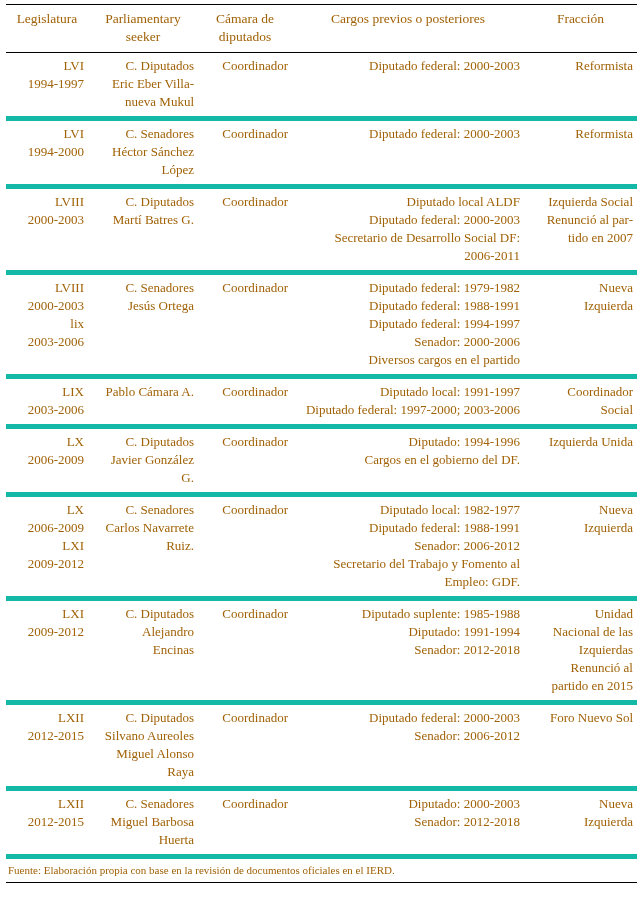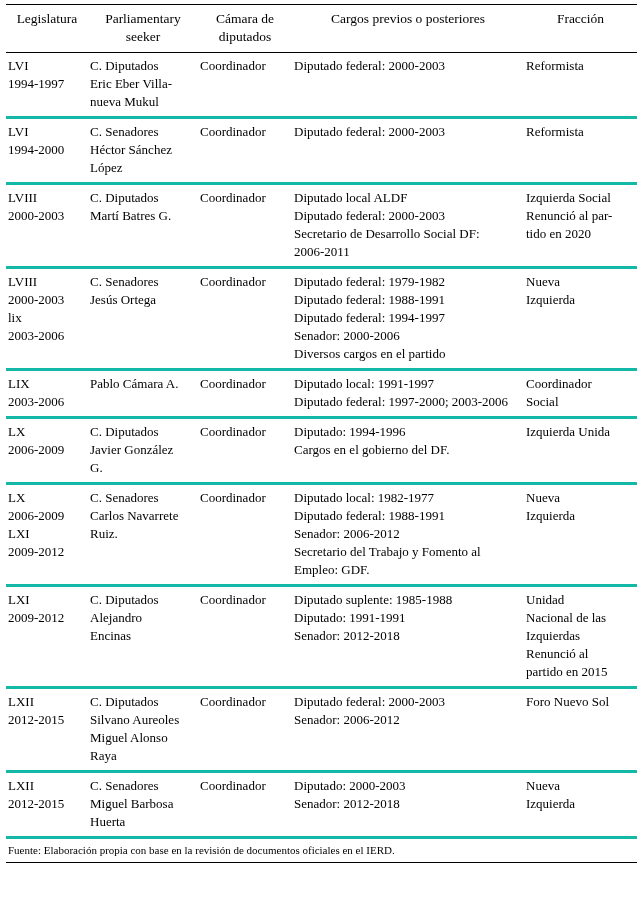--- a/index.html
+++ b/index.html
@@ -6,21 +6,21 @@
     margin: 0;
     padding: 0;
     background: #ffffff;
   }
   .page {
     width: 643px;
     height: 921px;
     box-sizing: border-box;
     padding: 4px 6px;
     background: #ffffff;
-    color: #000000;
+    color: #a16207;
     font-family: "Liberation Serif", "DejaVu Serif", serif;
     font-size: 13px;
     line-height: 18px;
     overflow: hidden;
   }
   table.tbl {
     border-collapse: collapse;
     table-layout: fixed;
     width: 631px;
     border-top: 1px solid #000;
@@ -29,23 +29,23 @@
     font-weight: normal;
     font-size: 13.5px;
     text-align: center;
     vertical-align: top;
     padding: 5px 2px 6px;
     border-bottom: 1px solid #000;
     white-space: pre-line;
   }
   .tbl td {
     vertical-align: top;
-    text-align: left;
+    text-align: right;
     padding: 4px 4px 5px 2px;
-    border-bottom: 3px solid #14b8a6;
+    border-bottom: 5px solid #14b8a6;
     white-space: pre-line;
   }
   .source-note {
     width: 631px;
     box-sizing: border-box;
     font-size: 11px;
     line-height: 14px;
     padding: 4px 2px 5px;
     border-bottom: 1px solid #000;
   }
@@ -102,21 +102,21 @@
 2000-2003</td>
     <td>C. Diputados
 Martí Batres G.</td>
     <td>Coordinador</td>
     <td>Diputado local ALDF
 Diputado federal: 2000-2003
 Secretario de Desarrollo Social DF:
 2006-2011</td>
     <td>Izquierda Social
 Renunció al par-
-tido en 2020</td>
+tido en 2007</td>
   </tr>
 
   <tr>
     <td>LVIII
 2000-2003
 lix
 2003-2006</td>
     <td>C. Senadores
 Jesús Ortega</td>
     <td>Coordinador</td>
@@ -171,21 +171,21 @@
   </tr>
 
   <tr>
     <td>LXI
 2009-2012</td>
     <td>C. Diputados
 Alejandro
 Encinas</td>
     <td>Coordinador</td>
     <td>Diputado suplente: 1985-1988
-Diputado: 1991-1991
+Diputado: 1991-1994
 Senador: 2012-2018</td>
     <td>Unidad
 Nacional de las
 Izquierdas
 Renunció al
 partido en 2015</td>
   </tr>
 
   <tr>
     <td>LXII

